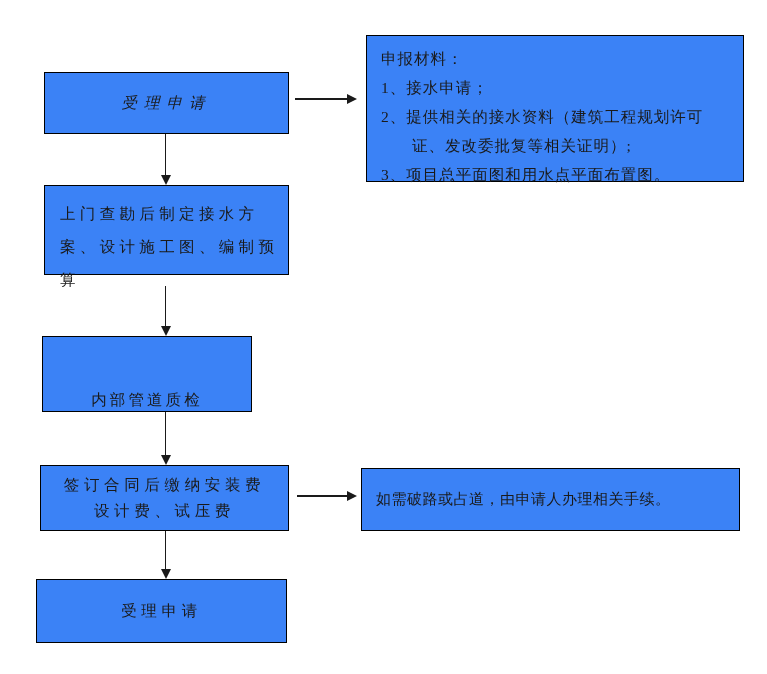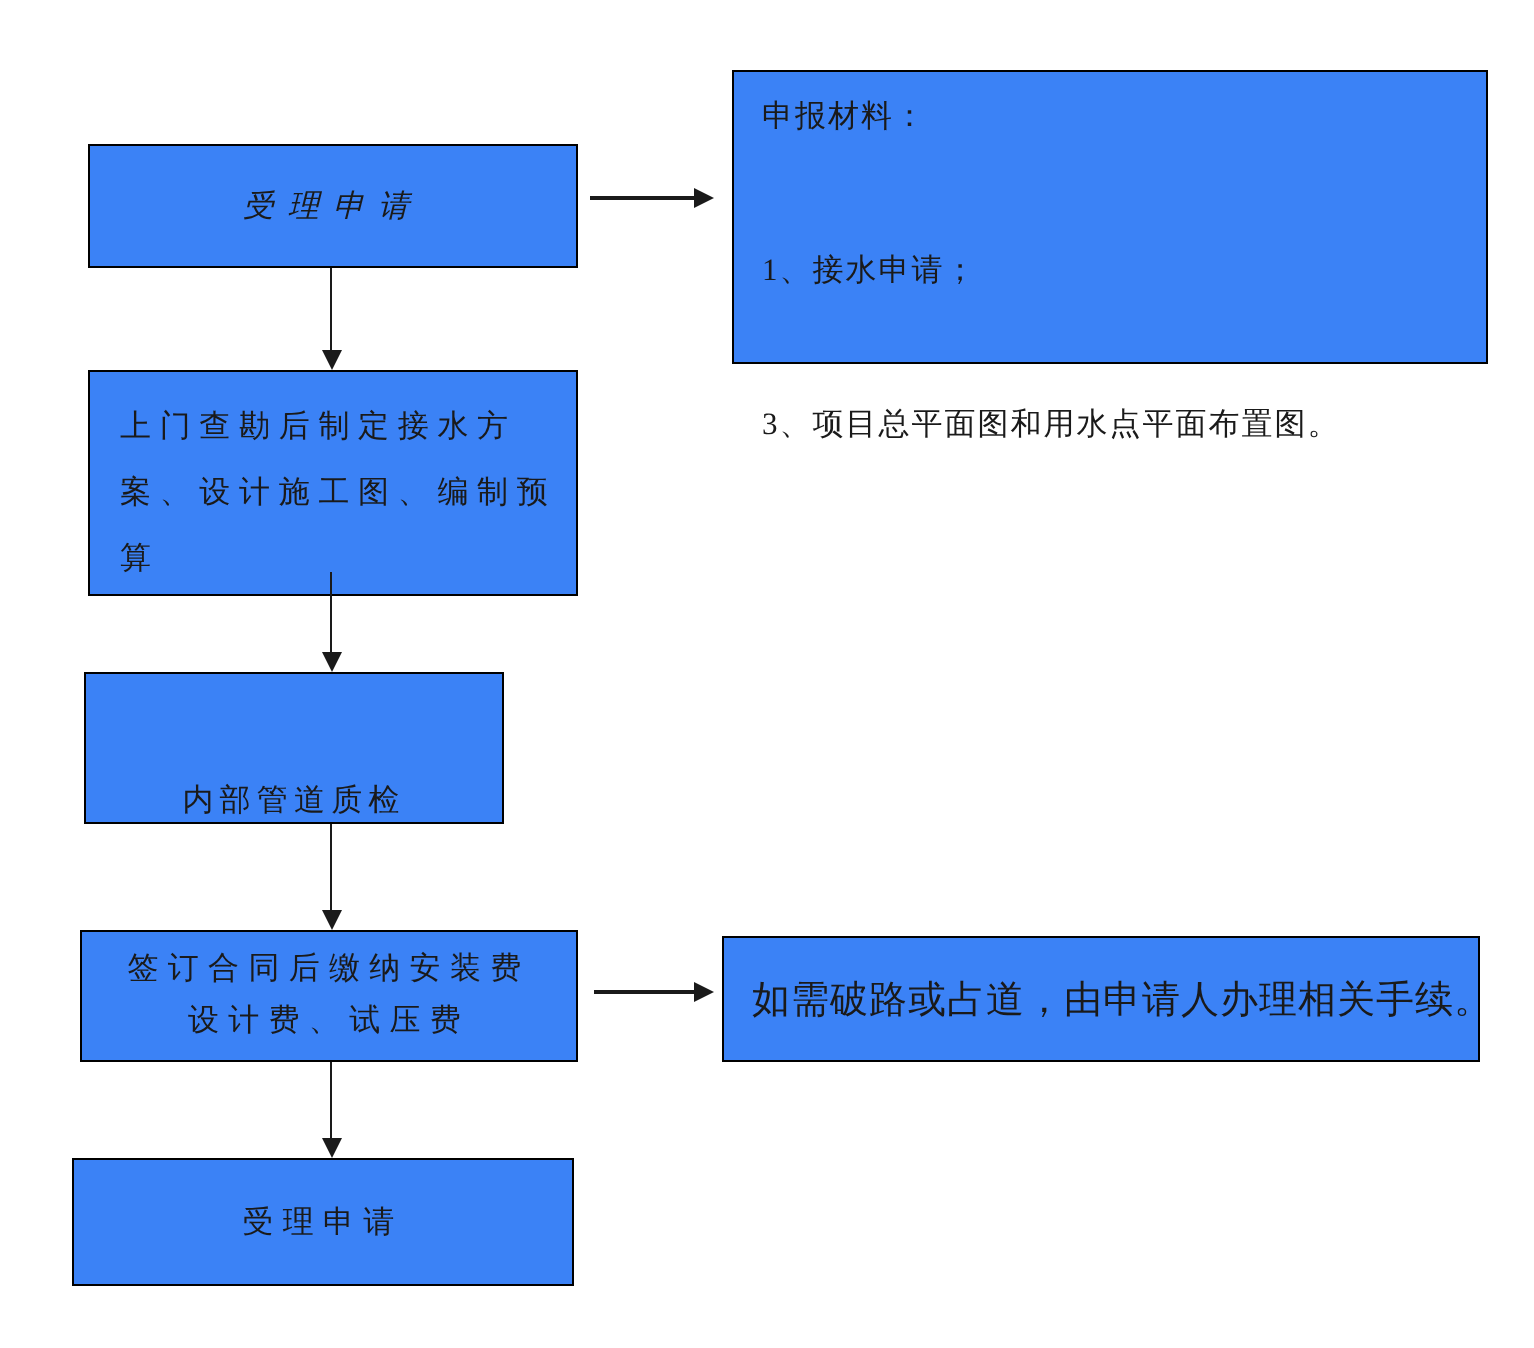--- a/index.html
+++ b/index.html
@@ -33,46 +33,45 @@
   }
   .fbox.center-col {
     display: flex;
     flex-direction: column;
     align-items: center;
     justify-content: center;
     text-align: center;
   }
 
   #box-accept      { left: 44px;  top: 72px;  width: 245px; height: 62px;  letter-spacing: 0.45em; font-style: italic; }
-  #box-survey      { left: 44px;  top: 185px; width: 245px; height: 113px; padding: 11px 15px; }
+  #box-survey      { left: 44px;  top: 185px; width: 245px; height: 90px; padding: 11px 15px; }
   #box-survey .ln  { line-height: 33px; white-space: nowrap; letter-spacing: 0.28em; }
   #box-inspection  { left: 42px;  top: 336px; width: 210px; height: 76px;  letter-spacing: 0.2em; align-items: flex-end; }
   #box-contract    { left: 40px;  top: 465px; width: 249px; height: 66px;  letter-spacing: 0.3em; }
   #box-contract .ln{ line-height: 26px; white-space: nowrap; }
   #box-construct   { left: 36px;  top: 579px; width: 251px; height: 64px;  letter-spacing: 0.3em; }
 
   
   #note-materials {
     left: 366px; top: 35px; width: 378px; height: 147px;
     padding: 8px 12px 0 14px;
     font-size: 15.5px;
     letter-spacing: 1px;
   }
   #note-materials .ln {
     line-height: 29px;
     padding-left: 2em;
     text-indent: -2em;
-    margin-top: 48px;
   }
   #note-materials .ttl { line-height: 29px; }
   #note-road {
     left: 361px; top: 468px; width: 379px; height: 63px;
     display: flex; align-items: center;
     padding: 0 12px 0 14px;
-    font-size: 19px;
+    font-size: 15px;
     letter-spacing: 0.5px;
     white-space: nowrap;
   }
 
   
   .varrow { position: absolute; width: 0; }
   .varrow .shaft {
     position: absolute; left: -0.75px; top: 0;
     width: 1.5px; height: calc(100% - 9px);
     background: #1a1a1a;
@@ -103,20 +102,21 @@
 
 <div class="stage">
 
   <div class="fbox center" id="box-accept">
     <span>受理申请</span>
   </div>
 
   <div class="fbox" id="note-materials">
     <div class="ttl">申报材料：</div>
     <div class="ln">1、接水申请；</div>
+    <div class="ln">2、提供相关的接水资料（建筑工程规划许可证、发改委批复等相关证明）;</div>
     <div class="ln">3、项目总平面图和用水点平面布置图。</div>
   </div>
 
   <div class="fbox" id="box-survey">
     <div class="ln">上门查勘后制定接水方</div>
     <div class="ln">案、设计施工图、编制预</div>
     <div class="ln">算</div>
   </div>
 
   <div class="fbox center" id="box-inspection">

